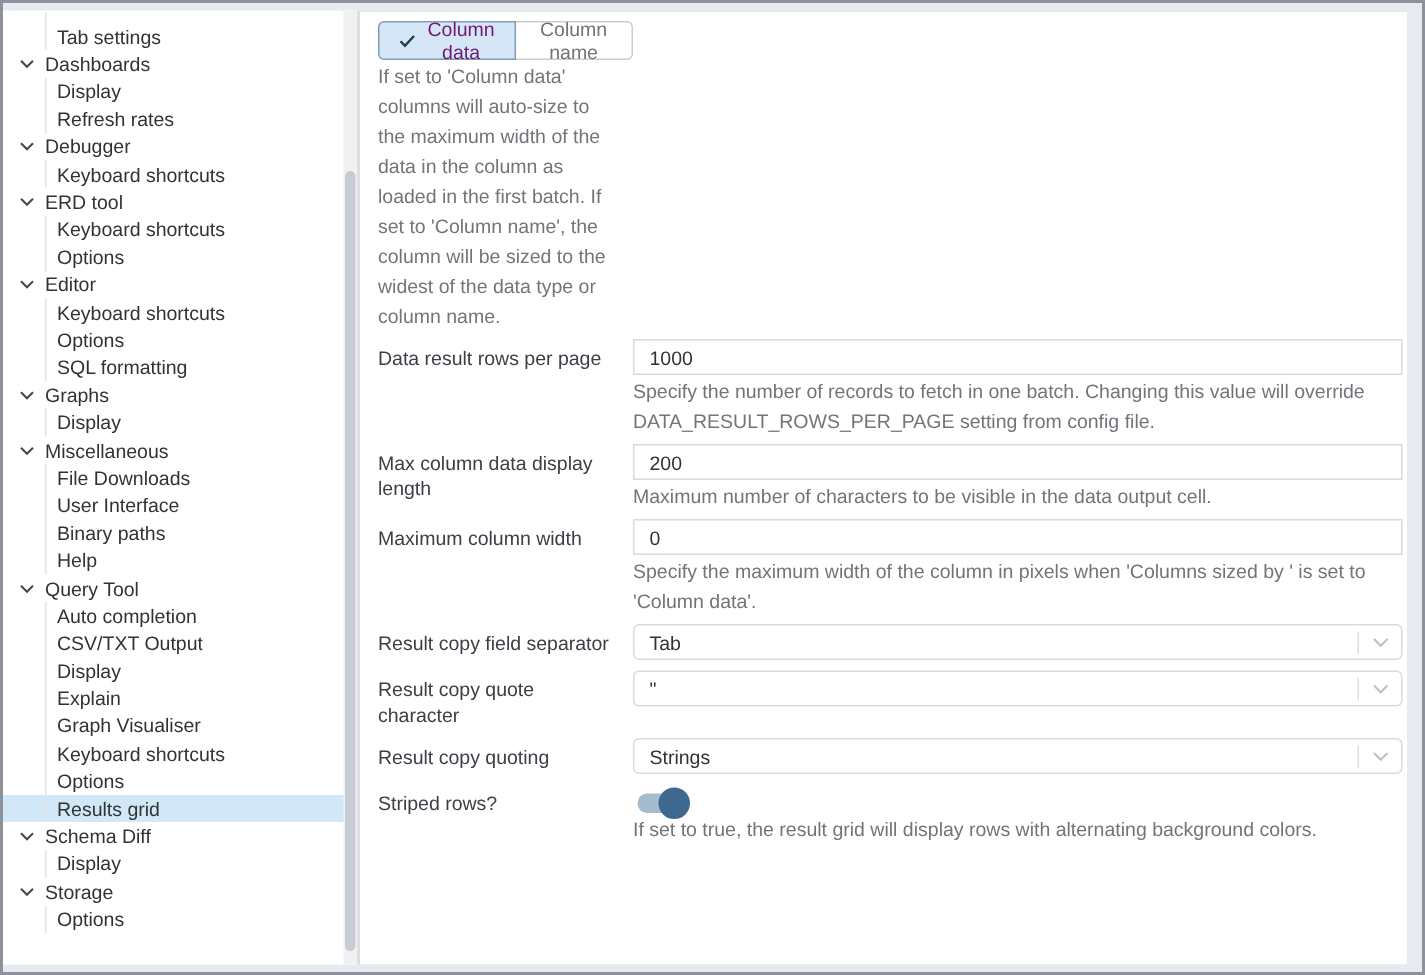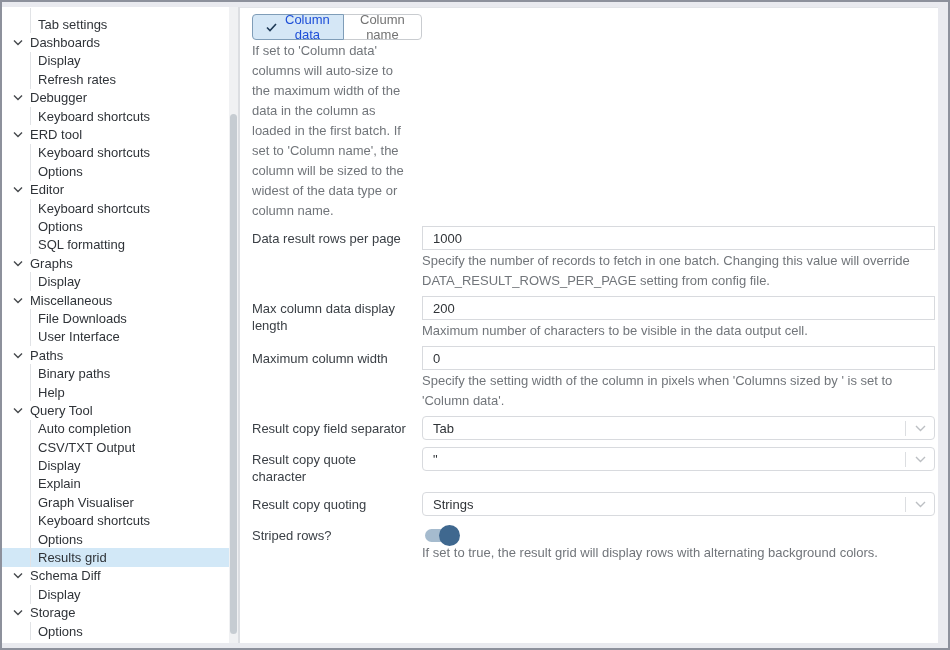--- a/index.html
+++ b/index.html
@@ -92,21 +92,21 @@
   .toggle-group { display:inline-flex; }
   .tbtn {
     height:26px; padding:0 13px;
     border:1px solid #c9ccd0; background:#fff; color:#737373;
     font-size:13px; font-family:"Liberation Sans", sans-serif;
     display:flex; align-items:center; gap:8px; cursor:pointer;
   }
   .tbtn:first-child { border-radius:4px 0 0 4px; }
   .tbtn:last-child { border-radius:0 4px 4px 0; margin-left:-1px; }
   .tbtn.sel {
-    background:#d5e7f6; border-color:#7f9db8; color:#1d4ed8;
+    background:#d5e7f6; border-color:#7f9db8; color:#701a75;
     position:relative; z-index:1;justify-content:center;
   }
 
   .switch-wrap { padding-top:6px; }
   .switch {
     width:32px; height:13px; border-radius:7px;
     background:#a5bbce; position:relative; cursor:pointer;
     margin-left:3px;
   }
   .switch .knob {
@@ -200,28 +200,20 @@
                 <path d="M1 1.5l4 4 4-4" fill="none" stroke="#46494d" stroke-width="1.4"></path>
               </svg>
             </span>
             <span class="tlabel">Miscellaneous</span>
           </div>
           <div class="tree-item child">
             <span class="tlabel">File Downloads</span>
           </div>
           <div class="tree-item child">
             <span class="tlabel">User Interface</span>
-          </div>
-          <div class="tree-item group">
-            <span class="caret">
-              <svg width="10" height="7" viewBox="0 0 10 7">
-                <path d="M1 1.5l4 4 4-4" fill="none" stroke="#46494d" stroke-width="1.4"></path>
-              </svg>
-            </span>
-            <span class="tlabel">Paths</span>
           </div>
           <div class="tree-item child">
             <span class="tlabel">Binary paths</span>
           </div>
           <div class="tree-item child">
             <span class="tlabel">Help</span>
           </div>
           <div class="tree-item group">
             <span class="caret">
               <svg width="10" height="7" viewBox="0 0 10 7">
@@ -299,21 +291,21 @@
           <div class="frow">
             <div class="flabel">Data result rows per page</div>
             <div><input type="text" class="text-input" value="1000" style=""><div class="fhelp">Specify the number of records to fetch in one batch. Changing this value will override DATA_RESULT_ROWS_PER_PAGE setting from config file.</div></div>
           </div>
           <div class="frow">
             <div class="flabel">Max column data display length</div>
             <div><input type="text" class="text-input" value="200" style=""><div class="fhelp">Maximum number of characters to be visible in the data output cell.</div></div>
           </div>
           <div class="frow">
             <div class="flabel">Maximum column width</div>
-            <div><input type="text" class="text-input" value="0" style=""><div class="fhelp">Specify the setting width of the column in pixels when 'Columns sized by ' is set to 'Column data'.</div></div>
+            <div><input type="text" class="text-input" value="0" style=""><div class="fhelp">Specify the maximum width of the column in pixels when 'Columns sized by ' is set to 'Column data'.</div></div>
           </div>
           <div class="frow sel-row">
             <div class="flabel">Result copy field separator</div>
             <div>
               <div class="select">
                 <span>Tab</span>
                 <span class="sep"></span>
                 <span class="chev">
                   <svg width="11" height="7" viewBox="0 0 11 7">
                     <path d="M1 1l4.5 4.5L10 1" fill="none" stroke="#bcbfc3" stroke-width="1.4"></path>

